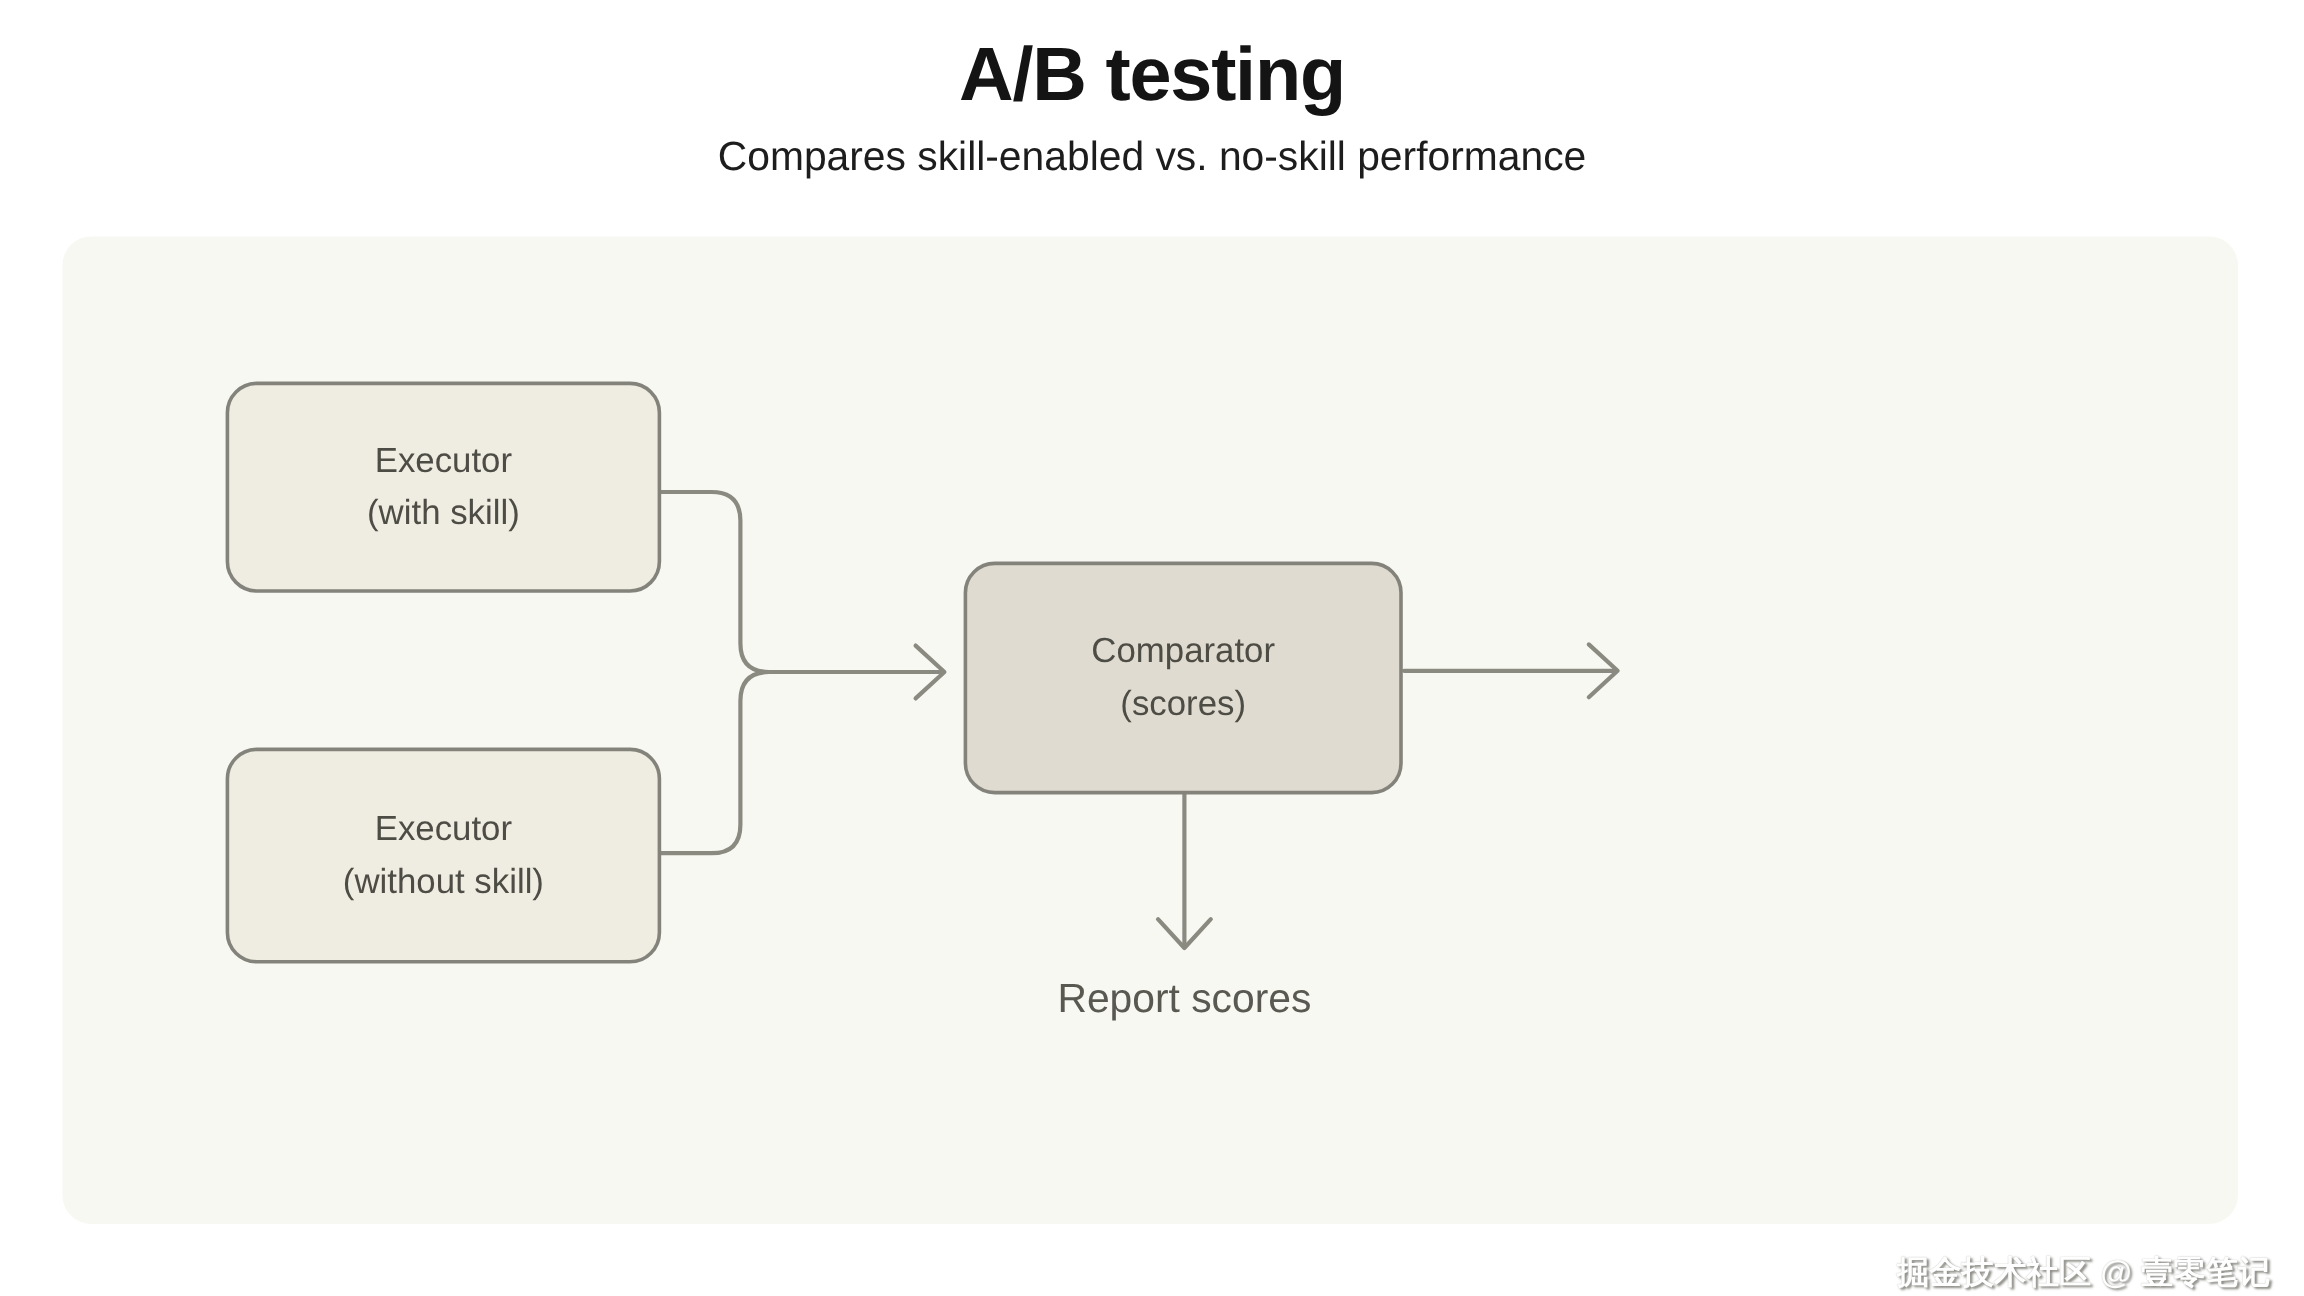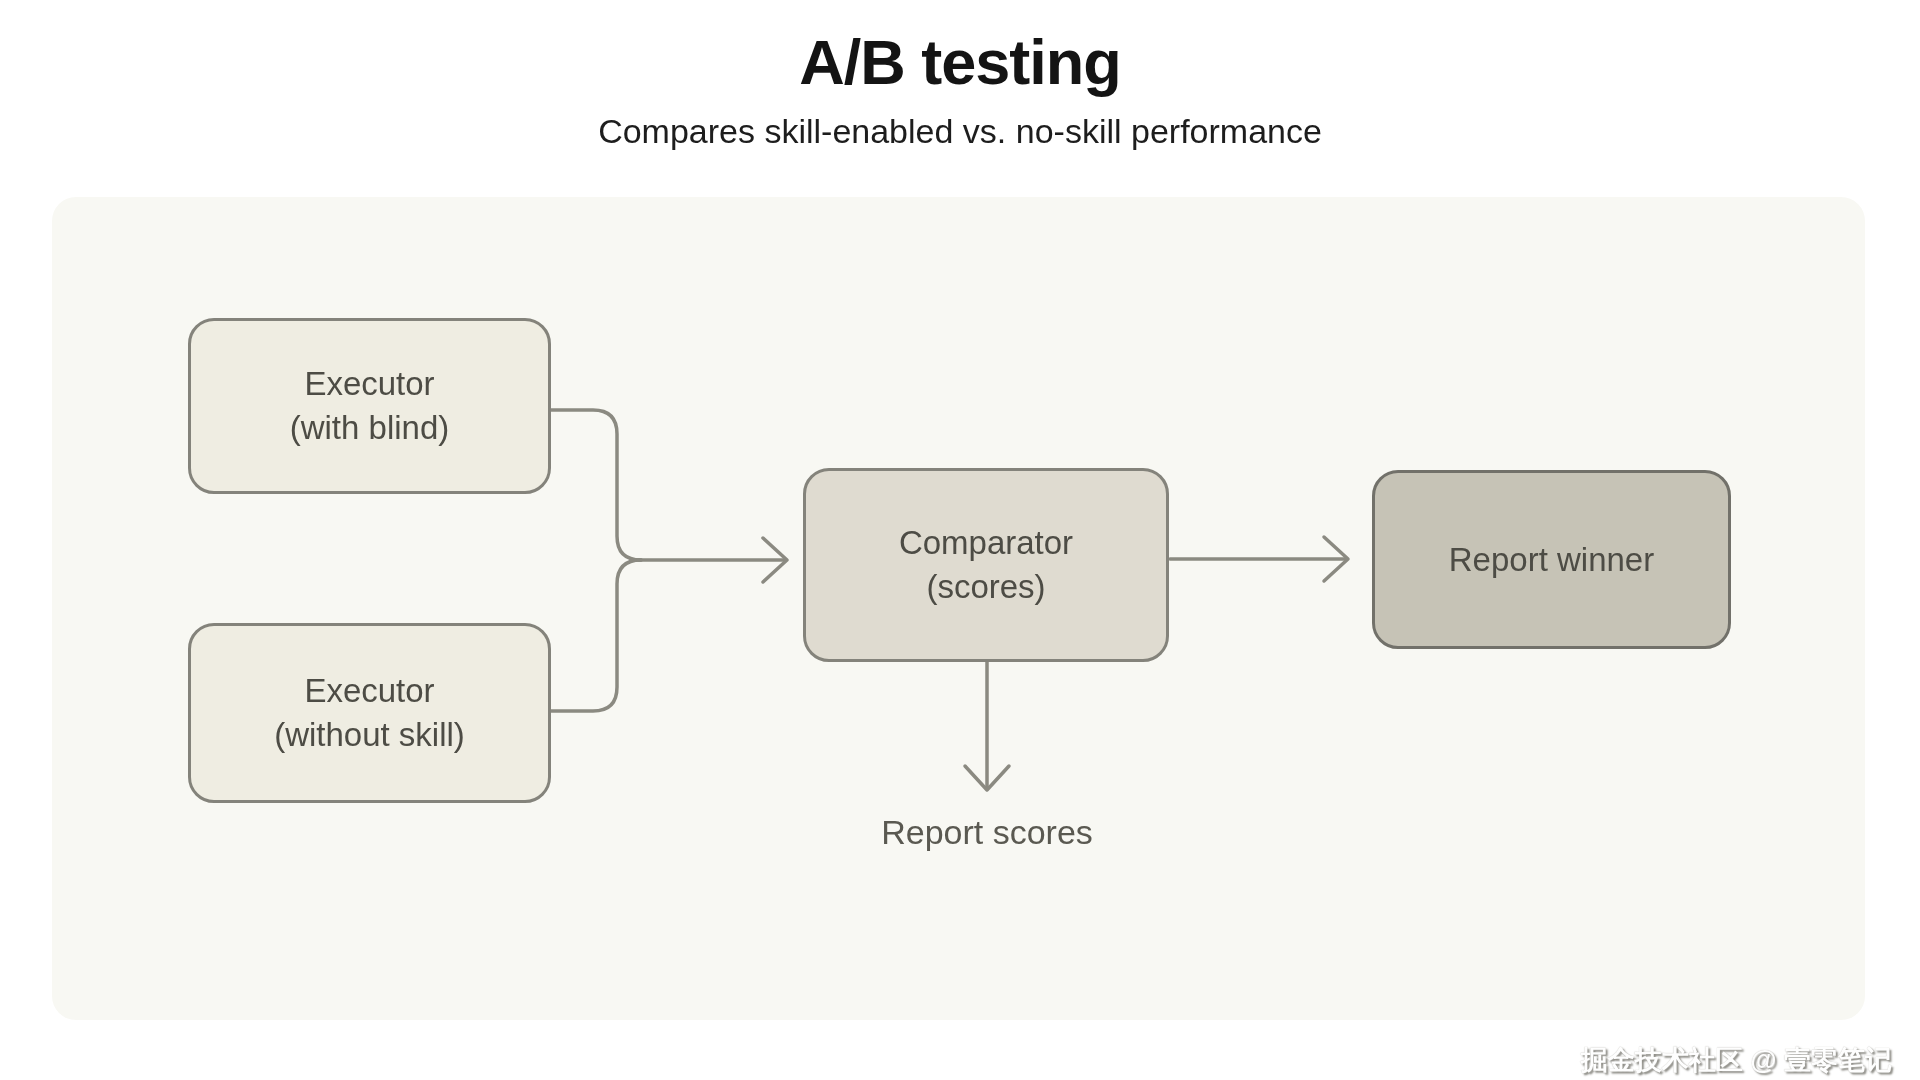--- a/index.html
+++ b/index.html
@@ -30,21 +30,21 @@
 
   .connectors{position:absolute;left:0;top:0;width:1920px;height:1080px;pointer-events:none;}
   .connectors path,.connectors polyline{
     fill:none;stroke:var(--connector);stroke-width:3.5;
     stroke-linecap:round;stroke-linejoin:round;
   }
 
   .node{
     position:absolute;display:flex;flex-direction:column;align-items:center;justify-content:center;
     border:3px solid var(--node_border);border-radius:26px;
-    color:var(--node_text);font-size:33px;line-height:44px;text-align:center;
+    color:var(--node_text);font-size:29px;line-height:44px;text-align:center;
   }
   .node-executor-with   {left:188px;top:318px;width:363px;height:176px;background:var(--executor_fill);}
   .node-executor-without{left:188px;top:623px;width:363px;height:180px;background:var(--executor_fill);}
   .node-comparator      {left:803px;top:468px;width:366px;height:194px;background:var(--comparator_fill);}
   .node-report          {left:1372px;top:470px;width:359px;height:179px;background:var(--report_fill);border-color:var(--report_border);}
 
   .annotation{
     position:absolute;left:987px;top:810px;transform:translateX(-50%);
     text-align:center;color:var(--annotation_text);font-size:34px;line-height:44px;white-space:nowrap;
   }
@@ -71,36 +71,33 @@
     <path d="M 638 560 H 785"></path>
     <polyline points="763,538 787,560 763,582"></polyline>
     <path d="M 1170 559 H 1346"></path>
     <polyline points="1324,537 1348,559 1324,581"></polyline>
     <path d="M 987 647 V 788"></path>
     <polyline points="965,766 987,790 1009,766"></polyline>
   </svg>
 
   <div class="node node-executor-with">
     <span>Executor</span>
-    <span>(with blind)</span>
+    <span>(with skill)</span>
   </div>
 
   <div class="node node-executor-without">
     <span>Executor</span>
     <span>(without skill)</span>
   </div>
 
   <div class="node node-comparator">
     <span>Comparator</span>
     <span>(scores)</span>
   </div>
 
-  <div class="node node-report">
-    <span>Report winner</span>
-  </div>
 
   <div class="annotation">
     <div>Report scores</div>
   </div>
 
   <div class="watermark">掘金技术社区 @ 壹零笔记</div>
 
 </div>
 
 </body></html>

